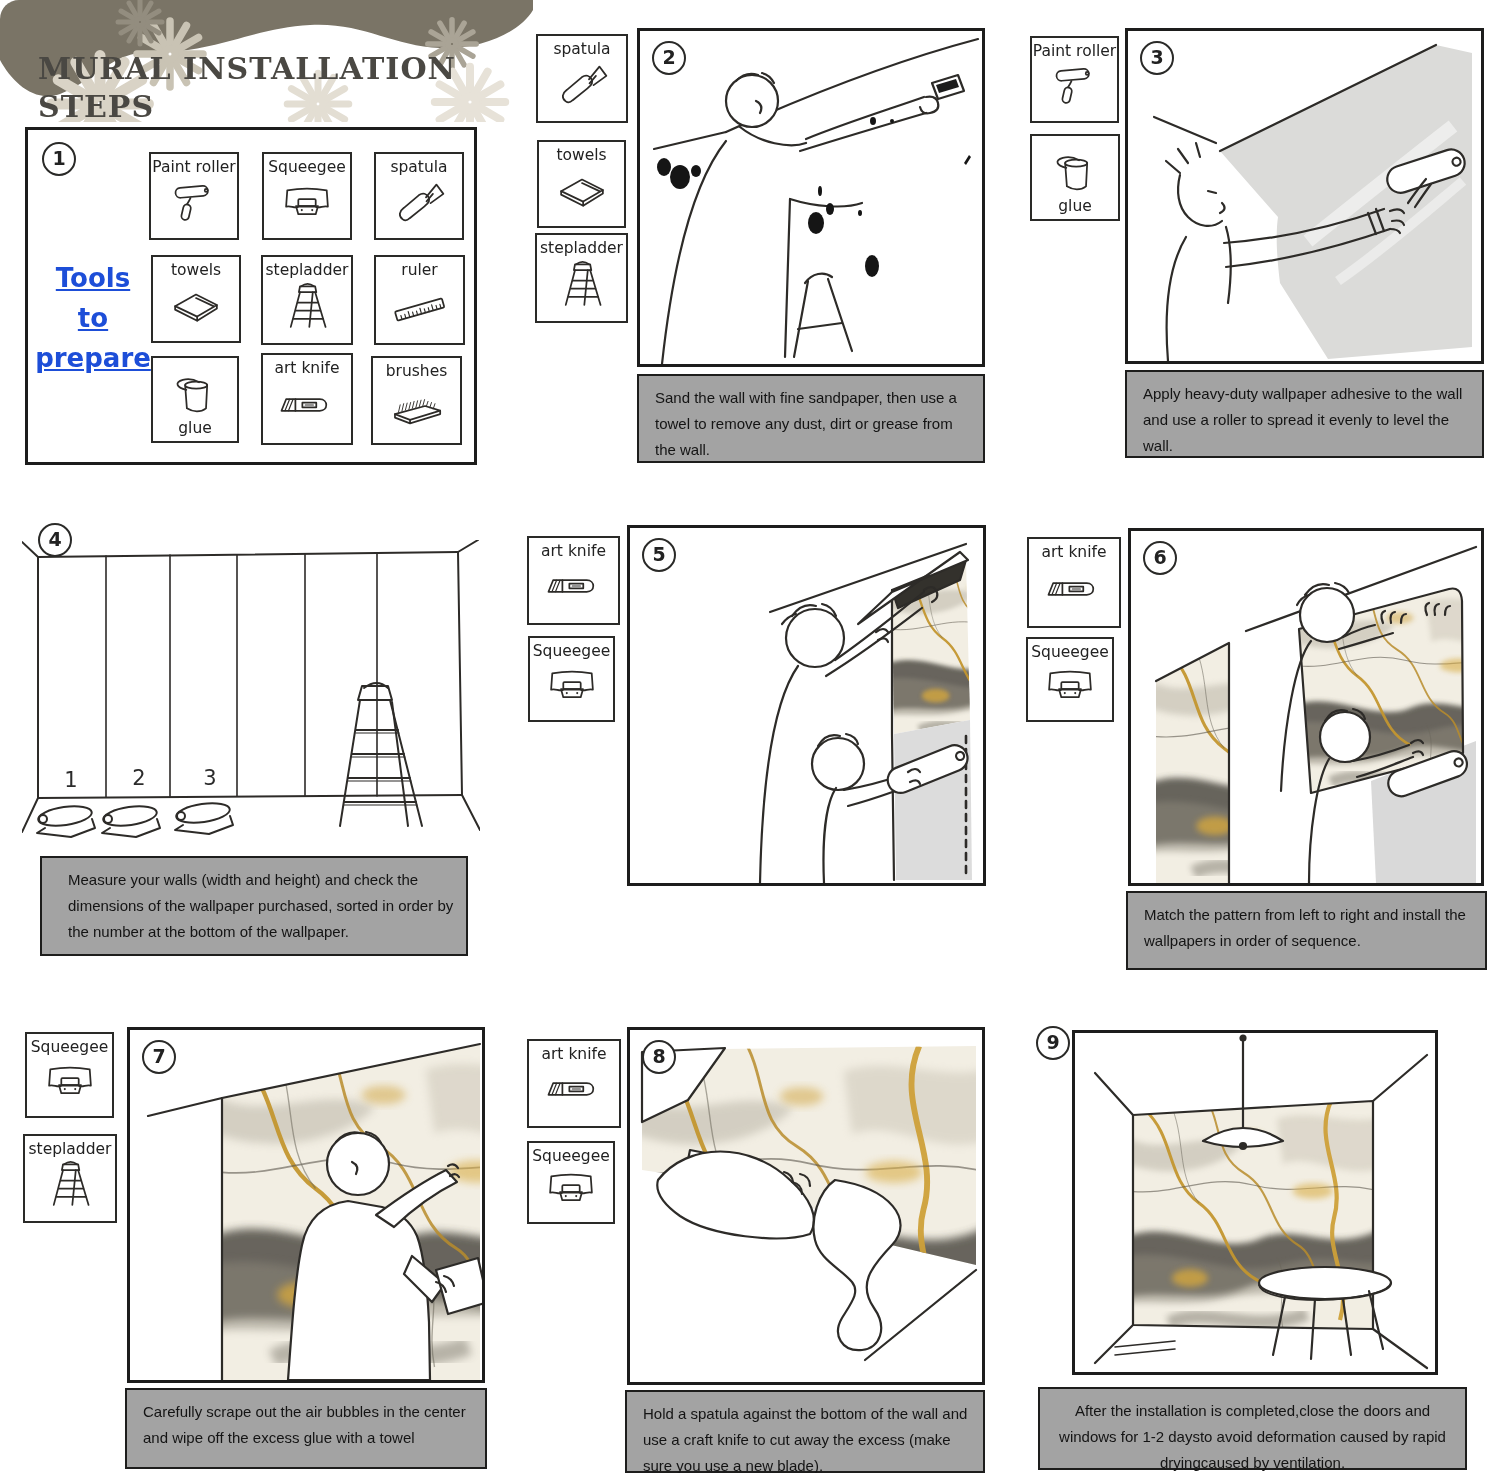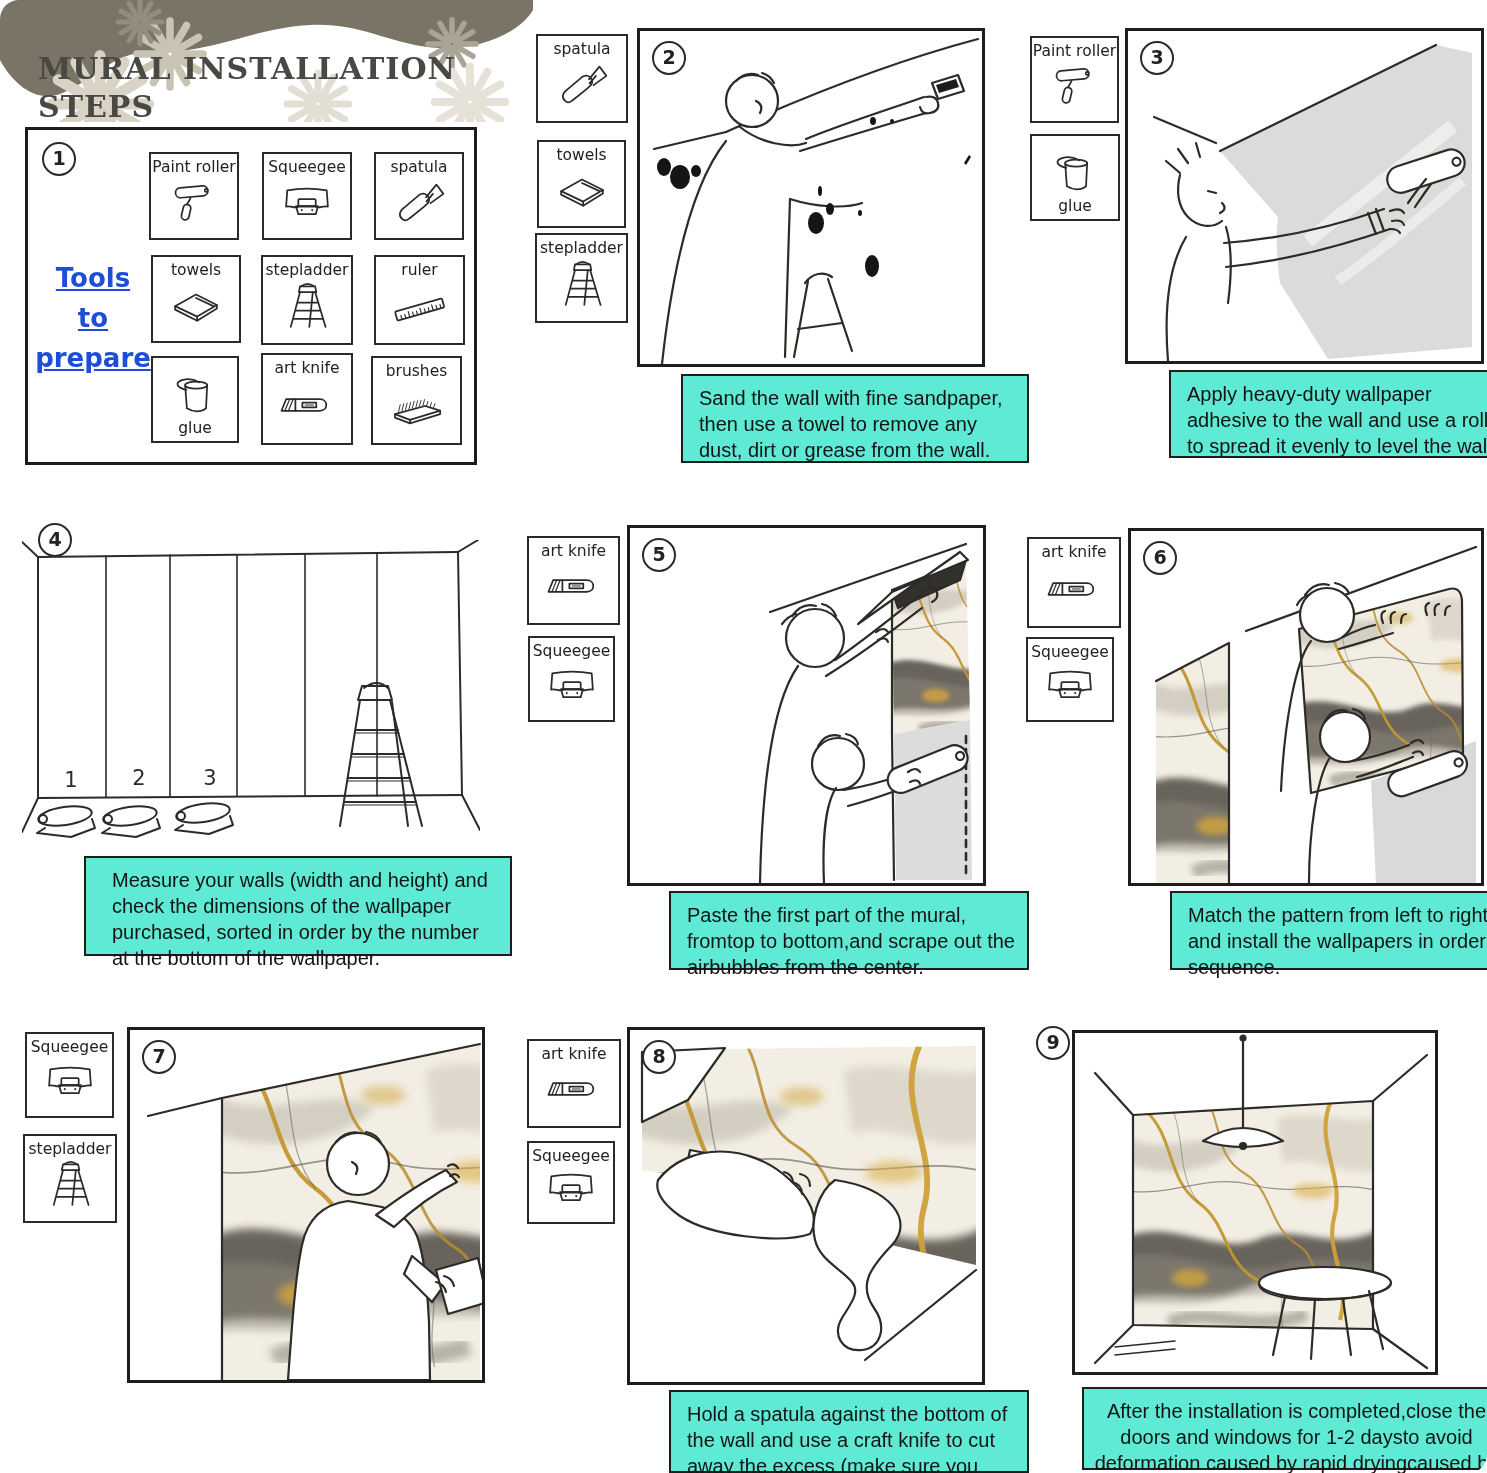--- a/index.html
+++ b/index.html
@@ -1,22 +1,22 @@
 <!DOCTYPE html>
 <html><head>
 <meta charset="utf-8">
 <style>
   html,body{margin:0;padding:0;background:#fff;}
   .page{position:relative;width:1487px;height:1473px;background:#fff;overflow:hidden;
         font-family:"Liberation Sans",sans-serif;color:#1b1b1b;border-radius:19px;}
   .abs{position:absolute;}
   .panel{position:absolute;border:3px solid #1d1d1c;background:#fff;box-sizing:border-box;}
   .panel svg.ill{position:absolute;left:0;top:0;width:100%;height:100%;}
-  .caption{position:absolute;border:2px solid #1d1d1c;background:#5eead4;box-sizing:border-box;
-           font-size:20px;line-height:26px;color:#141414;padding:9px 12px 6px 16px;margin-left:44px;}
+  .caption{position:absolute;border:2px solid #1d1d1c;background:#a3a3a3;box-sizing:border-box;
+           font-size:15px;line-height:26px;color:#141414;padding:9px 12px 6px 16px;}
   .toolbox{position:absolute;border:2px solid #2a2a28;background:#fff;box-sizing:border-box;padding-left:40px;}
   .toolbox .tl{position:absolute;top:4px;left:0;width:100%;text-align:center;
                font:15.5px "DejaVu Sans",sans-serif;color:#222;}
   .toolbox.label-bottom .tl{top:auto;bottom:4px;}
   .toolbox svg.ti{position:absolute;left:50%;top:57%;transform:translate(-50%,-50%);width:58px;height:58px;}
   .toolbox.label-bottom svg.ti{top:44%;}
   .num{position:absolute;width:30px;height:30px;border:2px solid #2a2a28;border-radius:50%;
        text-align:center;font:600 19px/28px "DejaVu Sans",sans-serif;color:#222;background:#fff;z-index:3;}
   .title{position:absolute;left:38px;top:50px;width:450px;z-index:2;
          font:700 30px/38px "DejaVu Serif",serif;letter-spacing:1px;color:#4a4843;}
@@ -374,21 +374,20 @@
       <path d="M214,262 C238,258 258,252 276,246"></path>
       <path d="M218,278 C242,272 262,264 280,258"></path>
       <g transform="rotate(-22 298 242)">
         <rect x="256" y="228" width="84" height="26" rx="13" fill="#fff"></rect>
         <circle cx="333" cy="241" r="4"></circle>
       </g>
       <path d="M278,244 q8,-6 12,0 m-10,10 q8,-4 10,2"></path>
     </g>
   </svg>
 </div>
-<div class="caption" style="left:625px;top:891px;width:360px;height:79px">Paste the first part of the mural, fromtop to bottom,and scrape out the airbubbles from the center.</div>
 
 <div class="toolbox" style="left:1027px;top:537px;width:94px;height:91px">
   <div class="tl">art knife</div>
   <svg class="ti" viewBox="0 0 100 100">
         <use href="#i-art-knife"></use>
       </svg>
 </div>
 <div class="toolbox" style="left:1026px;top:637px;width:88px;height:85px">
   <div class="tl">Squeegee</div>
   <svg class="ti" viewBox="0 0 100 100">
@@ -470,20 +469,21 @@
       <path d="M206,112 Q216,100 230,103 M236,102 Q247,104 251,113"></path>
       <path d="M222,132 q8,4 4,12"></path>
       <path d="M246,185 C270,167 294,151 316,140 L327,152 C305,163 283,179 264,197 Z" fill="#fff"></path>
       <path d="M318,136 q6,-4 10,2 m-8,8 q6,-4 9,1"></path>
       <path d="M282,226 C294,236 306,246 315,254 L302,272 C292,262 282,252 274,244 Z" fill="#fff"></path>
       <path d="M306,240 l42,-12 10,44 -40,12 z" fill="#fff"></path>
       <path d="M306,252 q8,2 10,10 m-2,-16 q8,2 10,10"></path>
     </g>
   </svg>
 </div>
+<div class="caption" style="left:125px;top:1388px;width:362px;height:81px">Carefully scrape out the air bubbles in the center and wipe off the excess glue  with a towel</div>
 
 <div class="toolbox" style="left:527px;top:1039px;width:94px;height:89px">
   <div class="tl">art knife</div>
   <svg class="ti" viewBox="0 0 100 100">
         <use href="#i-art-knife"></use>
       </svg>
 </div>
 <div class="toolbox" style="left:527px;top:1141px;width:88px;height:83px">
   <div class="tl">Squeegee</div>
   <svg class="ti" viewBox="0 0 100 100">

